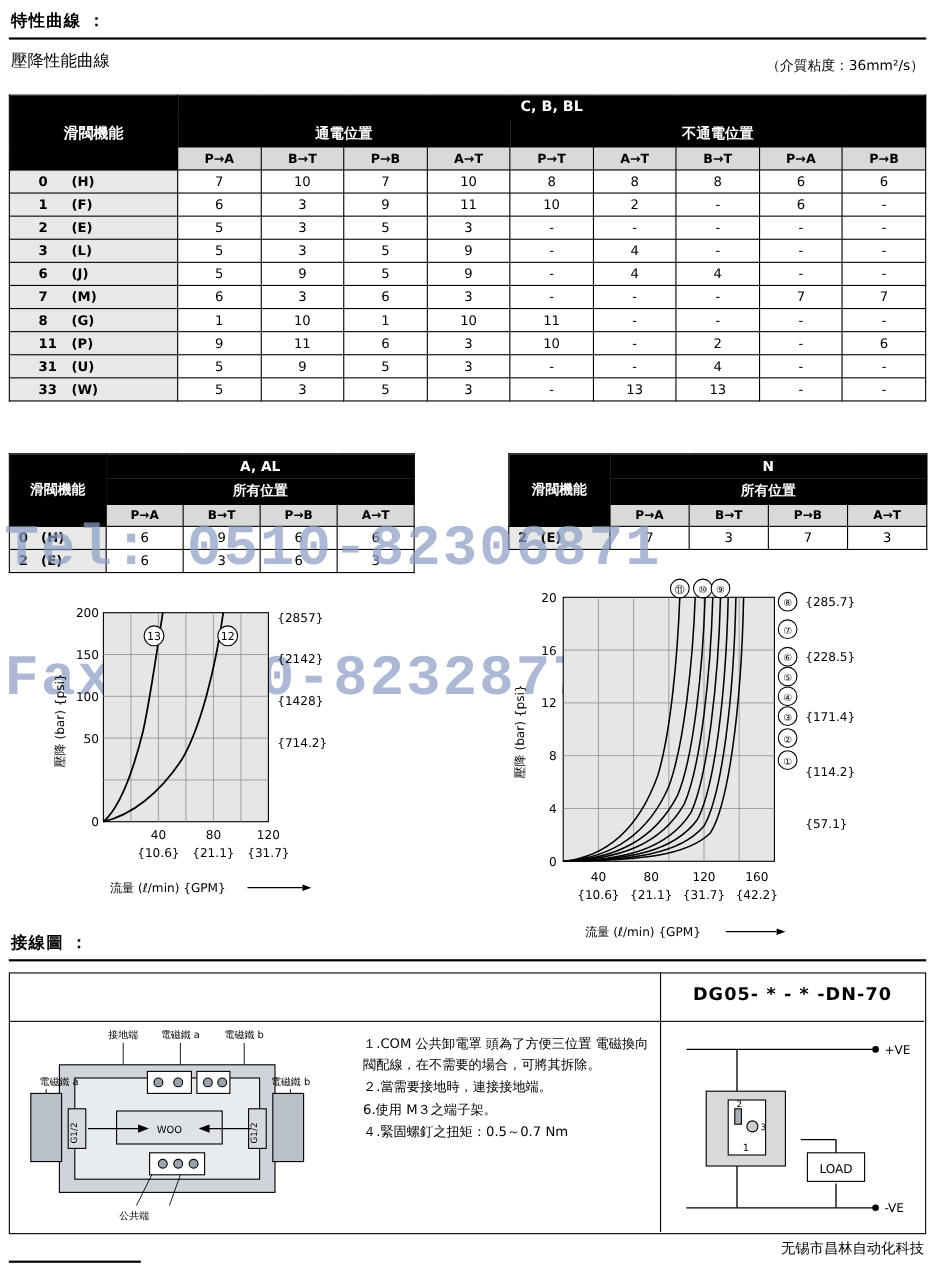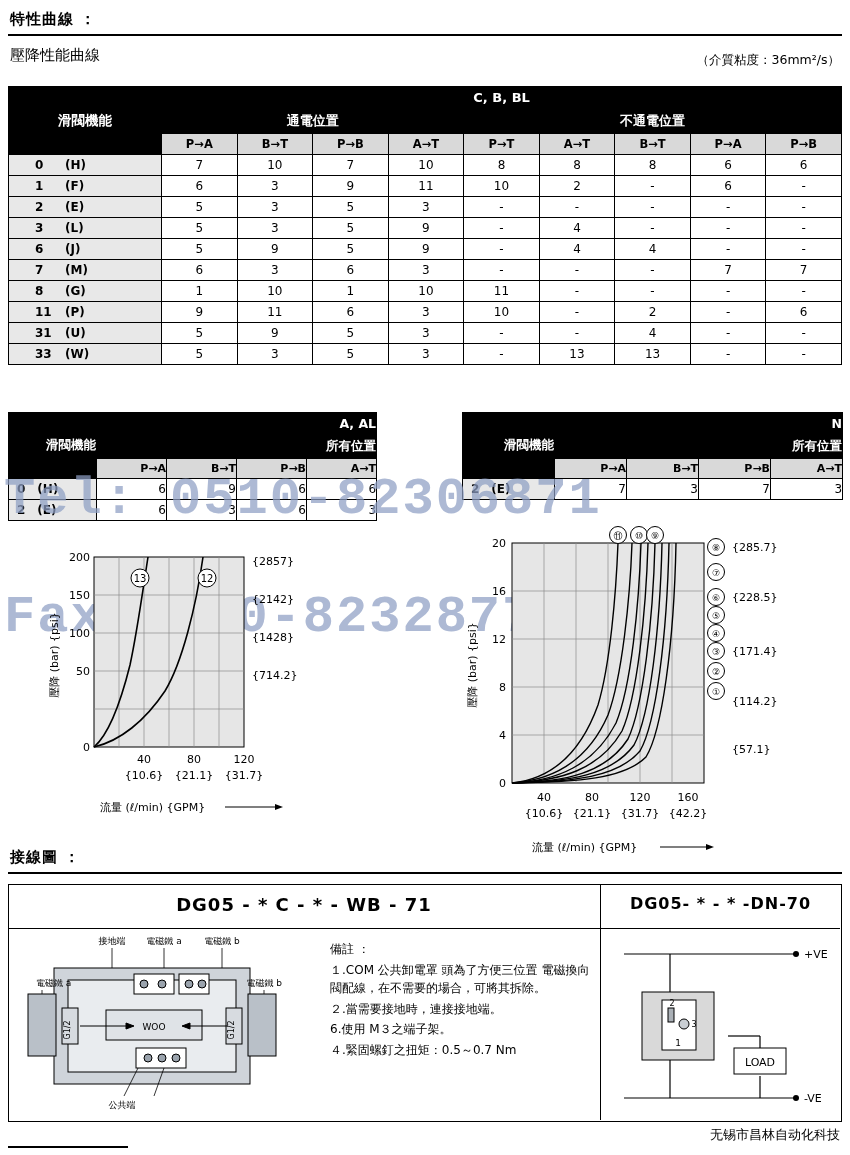--- a/index.html
+++ b/index.html
@@ -31,21 +31,21 @@
   .t1 td,.t1 th{border:1px solid #000;text-align:center;font-size:12px;padding:3px 0;}
   .t1 .hdr-black{background:#000;color:#fff;font-weight:bold;font-size:13px;}
   .t1 .hdr-grey{background:#d9d9d9;font-weight:bold;font-size:11.5px;}
   .t1 .fn{background:#e8e8e8;font-weight:bold;text-align:left;padding-left:26px;font-size:12px;}
   .t1 .fn span.code{display:inline-block;width:16px;}
   .t1 .fn span.par{margin-left:14px;font-weight:bold;}
   .t1 .lbl{background:#000;color:#fff;font-weight:bold;font-size:13.5px;vertical-align:middle;}
 
   
   .t2{position:absolute;table-layout:fixed;}
-  .t2 td,.t2 th{border:1px solid #000;text-align:right;font-size:12px;padding:3px 0;}
+  .t2 td,.t2 th{border:1px solid #000;text-align:center;font-size:12px;padding:3px 0;}
   .t2 .hdr-black{background:#000;color:#fff;font-weight:bold;font-size:12.5px;}
   .t2 .hdr-grey{background:#d9d9d9;font-weight:bold;font-size:11px;}
   .t2 .fn{background:#e8e8e8;font-weight:bold;text-align:left;padding-left:8px;}
   .t2 .fn span.par{margin-left:12px;}
   .t2 .lbl{background:#000;color:#fff;font-weight:bold;font-size:12.5px;}
   #tblA{left:8px;top:412px;width:368px;}
   #tblN{left:462px;top:412px;width:380px;}
 
   
   .wm{
@@ -442,21 +442,20 @@
       <line x1="220" y1="322" x2="266" y2="322" stroke="#000" stroke-width="1.2"></line>
       <polygon points="266,319 274,322 266,325" fill="#000"></polygon>
     </svg>
   </div>
 
   <div class="sec-title" id="wire-head">接線圖 ：</div>
   <div id="wire-rule"></div>
   <div id="wirebox"></div>
   <div id="wire-div-v"></div>
   <div id="wire-div-h1"></div>
-  <div class="wire-title" id="wt1">DG05 - * C - * - WB - 71</div>
   <div class="wire-title" id="wt2">DG05- * - * -DN-70</div>
 
   <div style="position:absolute;left:14px;top:934px;width:310px;height:182px;">
     <svg width="310" height="182" viewBox="0 0 310 182">
 
       <text x="98" y="10" font-size="9" text-anchor="middle">接地端</text>
       <text x="150" y="10" font-size="9" text-anchor="middle">電磁鐵 a</text>
       <text x="208" y="10" font-size="9" text-anchor="middle">電磁鐵 b</text>
 
       <g stroke="#000" stroke-width="0.8">
@@ -504,21 +503,20 @@
         <line x1="28" y1="56" x2="28" y2="60"></line>
         <line x1="250" y1="56" x2="250" y2="60"></line>
         <line x1="124" y1="134" x2="110" y2="162"></line>
         <line x1="150" y1="134" x2="140" y2="162"></line>
       </g>
       <text x="108" y="174" font-size="9" text-anchor="middle">公共端</text>
     </svg>
   </div>
 
   <div class="note">
-    <p>備註 ：</p>
     <p>１.COM 公共卸電罩 頭為了方便三位置 電磁換向閥配線，在不需要的場合，可將其拆除。</p>
     <p>２.當需要接地時，連接接地端。</p>
     <p>6.使用 M３之端子架。</p>
     <p>４.緊固螺釘之扭矩：0.5～0.7 Nm</p>
   </div>
 
   <div style="position:absolute;left:610px;top:936px;width:225px;height:180px;">
     <svg width="225" height="180" viewBox="0 0 225 180">
       <g stroke="#000" stroke-width="1.2" fill="none">
         <line x1="14" y1="18" x2="186" y2="18"></line>

